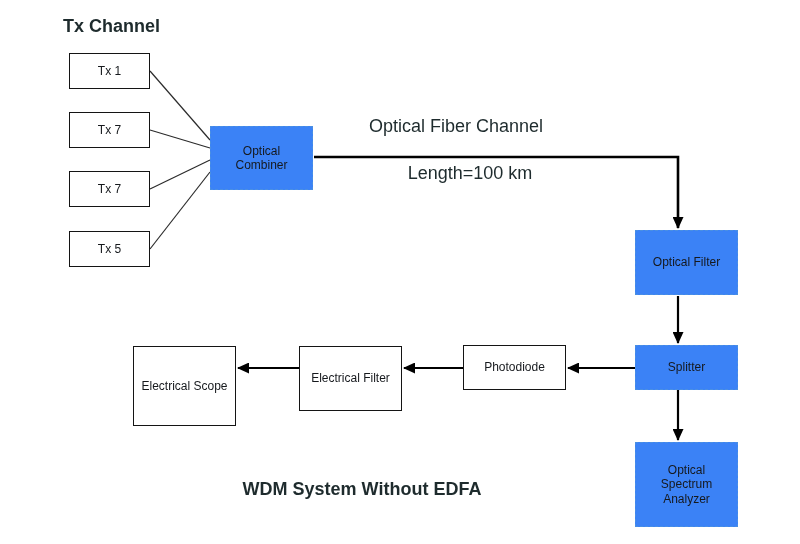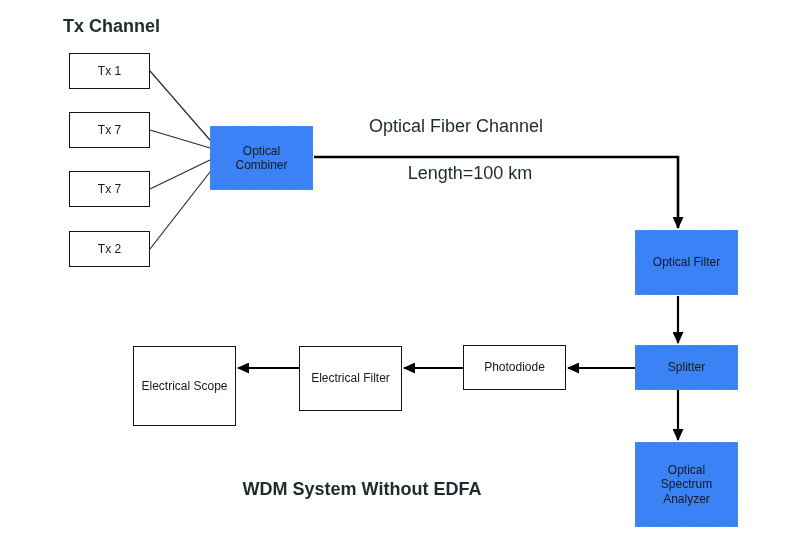--- a/index.html
+++ b/index.html
@@ -71,21 +71,21 @@
     <line x1="299" y1="368" x2="238" y2="368" stroke="#000000" stroke-width="2.2" marker-end="url(#arrow)"></line>
 
     <line x1="678" y1="389" x2="678" y2="440" stroke="#000000" stroke-width="2.2" marker-end="url(#arrow)"></line>
   </svg>
 
   <div class="float-label bold tx-channel-heading">Tx Channel</div>
 
   <div class="node solid tx1">Tx 1</div>
   <div class="node solid tx2">Tx 7</div>
   <div class="node solid tx3">Tx 7</div>
-  <div class="node solid tx4">Tx 2</div>
+  <div class="node solid tx4">Tx 5</div>
 
   <div class="node dashed combiner">Optical Combiner</div>
 
   <div class="float-label fiber-label">Optical Fiber Channel</div>
   <div class="float-label length-label">Length=100 km</div>
 
   <div class="node dashed optical-filter">Optical Filter</div>
   <div class="node dashed splitter">Splitter</div>
   <div class="node solid electrical-filter">Electrical Filter</div>
   <div class="node solid photodiode">Photodiode</div>

